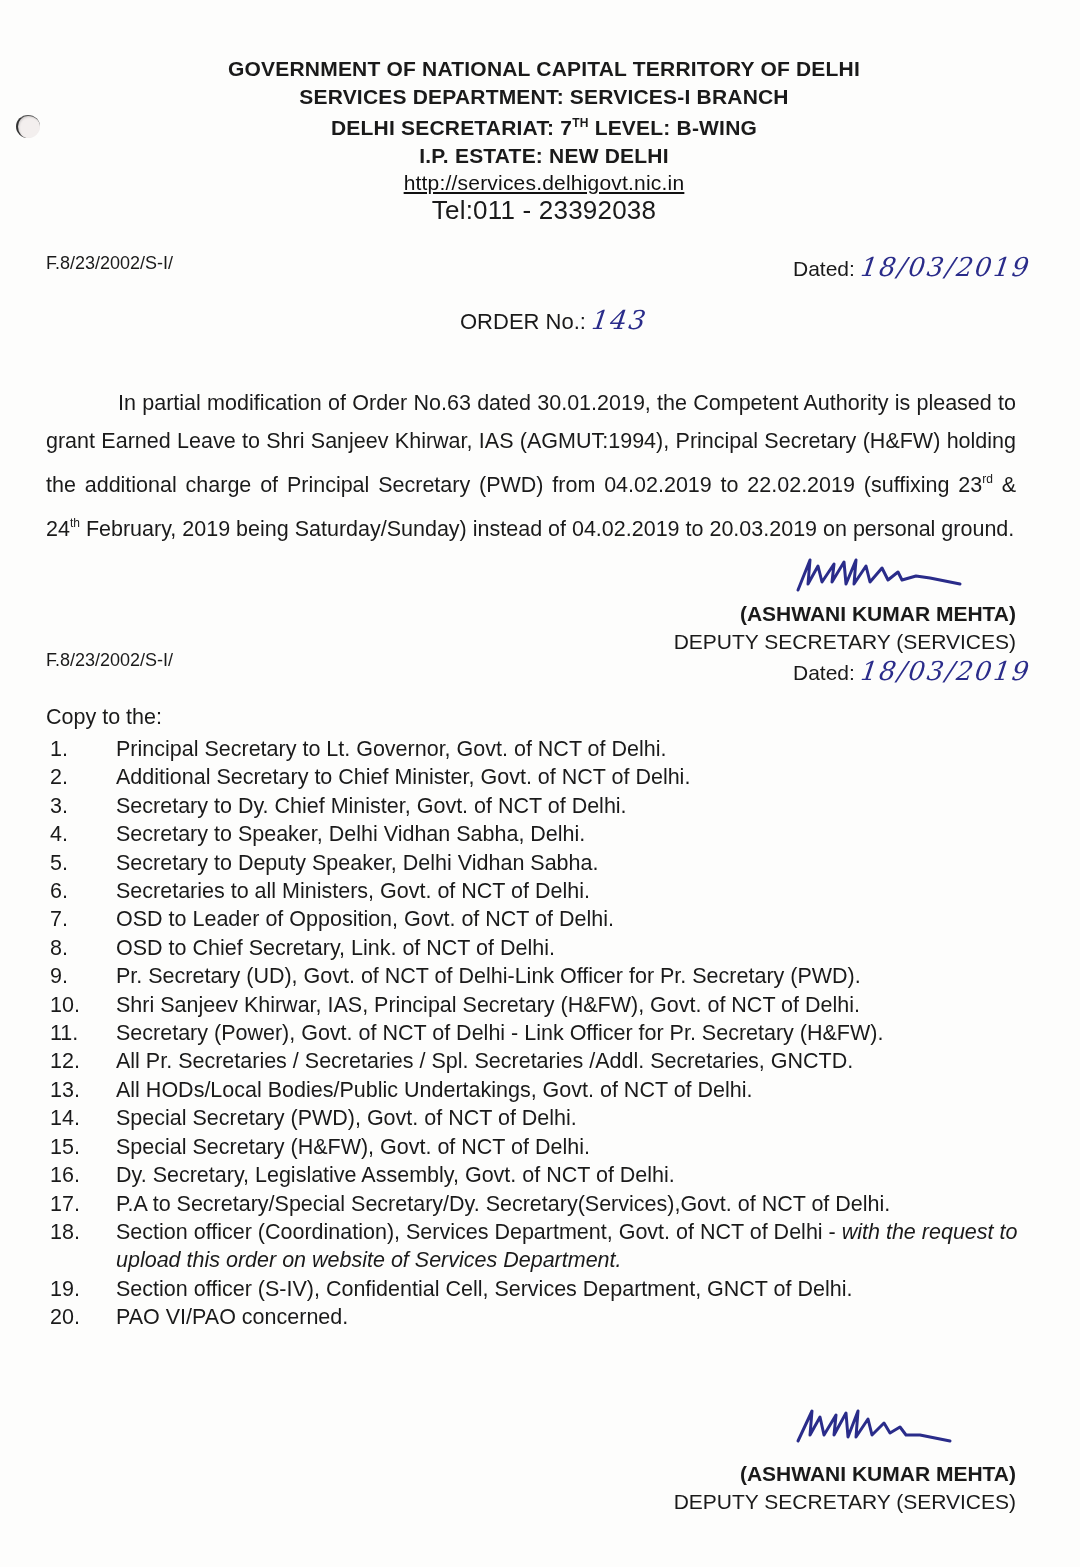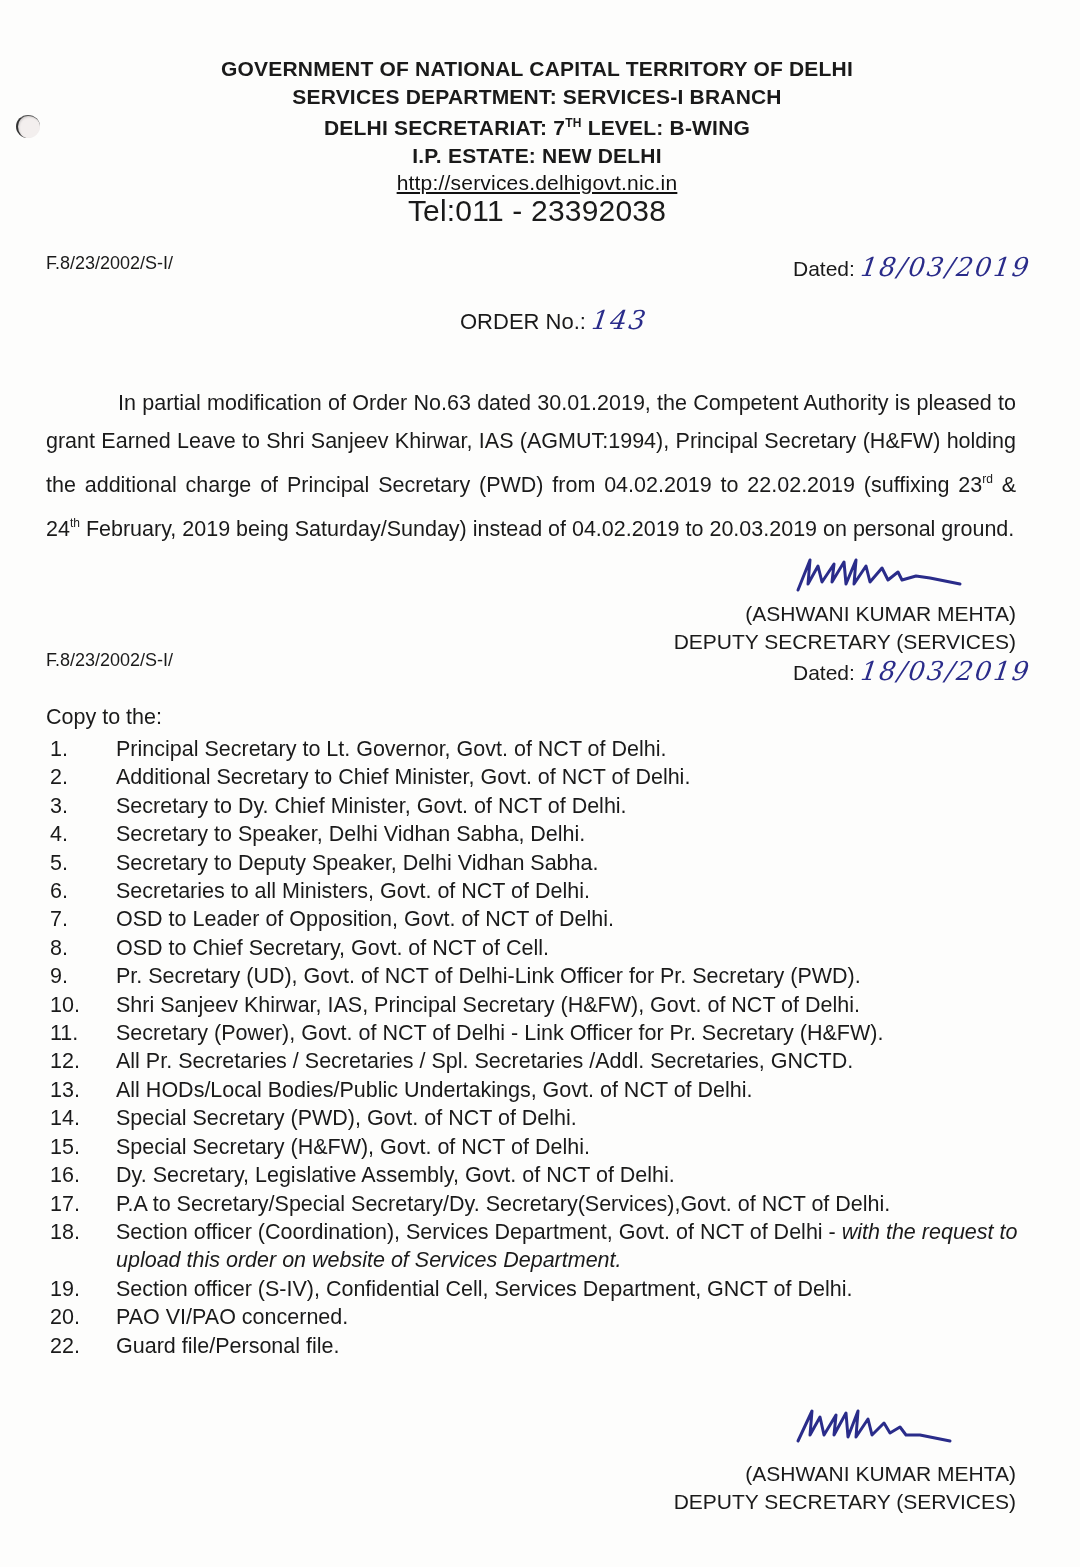--- a/index.html
+++ b/index.html
@@ -6,41 +6,41 @@
   body {
     width: 1080px; height: 1567px; background: #fdfdfc; position: relative; overflow: hidden;
     font-family: "Liberation Sans", "DejaVu Sans", sans-serif; color: #1a1a1a;
   }
   .punch-hole {
     position: absolute; left: 16px; top: 115px; width: 22px; height: 22px; border-radius: 50%;
     background: #f3efee; border-left: 2px solid #333; border-top: 1px solid #555;
     box-shadow: inset 1px 1px 2px rgba(0,0,0,0.15);
   }
   .letterhead {
-    position: absolute; left: 9px; top: 55px; width: 1056px; text-align: center;
+    position: absolute; left: 16px; top: 55px; width: 1056px; text-align: center;
     font-size: 21px; font-weight: bold; line-height: 27.5px; letter-spacing: 0.2px;
   }
   .letterhead .line { display: block; }
   .letterhead .url { text-decoration: underline; font-weight: normal; color: #111; }
-  .letterhead .tel { font-weight: normal; font-size: 30px; }
+  .letterhead .tel { font-weight: normal; font-size: 26px; }
   .letterhead sup { font-size: 12px; vertical-align: 8px; }
   .ref { position: absolute; font-size: 18px; color: #1a1a1a; }
   .dated { position: absolute; font-size: 21px; }
   .hand {
     font-family: "DejaVu Serif", serif; font-style: italic; color: #2a2c8a;
     font-size: 26px; letter-spacing: 2px; transform: skewX(-8deg); display: inline-block;
   }
   .order-no { position: absolute; left: 460px; top: 305px; font-size: 22px; }
   .body-para {
     position: absolute; left: 46px; top: 362px; width: 970px; font-size: 21.5px; line-height: 38px;
     text-align: justify; text-indent: 72px;
   }
   .body-para sup { font-size: 12px; vertical-align: 9px; }
   .sign-block { position: absolute; right: 64px; text-align: right; font-size: 21px; line-height: 28px; }
-  .sign-block .name { font-weight: normal; }
+  .sign-block .name { font-weight: bold; }
   .sign-block .desig { font-weight: normal; }
   .signature { position: absolute; }
   .copy-heading { position: absolute; left: 46px; top: 705px; font-size: 21.5px; text-align: center; }
   .copy-list { position: absolute; left: 50px; top: 735px; width: 990px; margin: 0; padding: 0; list-style: none; }
   .copy-list li { display: flex; font-size: 21.5px; line-height: 28.4px; }
   .copy-list .num { width: 54px; flex: none; }
   .copy-list .txt { flex: 1; margin-left: 12px; }
   .copy-list .note { font-style: italic; }
 </style>
 </head>
@@ -111,21 +111,21 @@
     <li>
       <span class="num">6.</span>
       <span class="txt"><span>Secretaries to all Ministers, Govt. of NCT of Delhi.</span></span>
     </li>
     <li>
       <span class="num">7.</span>
       <span class="txt"><span>OSD to Leader of Opposition, Govt. of NCT of Delhi.</span></span>
     </li>
     <li>
       <span class="num">8.</span>
-      <span class="txt"><span>OSD to Chief Secretary, Govt. of NCT of Cell.</span></span>
+      <span class="txt"><span>OSD to Chief Secretary, Link. of NCT of Delhi.</span></span>
     </li>
     <li>
       <span class="num">9.</span>
       <span class="txt"><span>Pr. Secretary (UD), Govt. of NCT of Delhi-Link Officer for Pr. Secretary (PWD).</span></span>
     </li>
     <li>
       <span class="num">10.</span>
       <span class="txt"><span>Shri Sanjeev Khirwar, IAS, Principal Secretary (H&amp;FW), Govt. of NCT of Delhi.</span></span>
     </li>
     <li>
@@ -161,24 +161,20 @@
       <span class="txt"><span>Section officer (Coordination), Services Department, Govt. of NCT of Delhi - </span><span class="note">with the request to upload this order on website of Services Department.</span></span>
     </li>
     <li>
       <span class="num">19.</span>
       <span class="txt"><span>Section officer (S-IV), Confidential Cell, Services Department, GNCT of Delhi.</span></span>
     </li>
     <li>
       <span class="num">20.</span>
       <span class="txt"><span>PAO VI/PAO concerned.</span></span>
     </li>
-    <li>
-      <span class="num">22.</span>
-      <span class="txt"><span>Guard file/Personal file.</span></span>
-    </li>
   </ul>
 
 <svg class="signature" style="left:790px; top:1405px;" width="170" height="50" viewBox="0 0 170 50">
   <path d="M8 36 L22 6 L20 30 L30 12 L34 30 L46 10 L44 30 L56 8 L58 32 L68 6 L66 32 L78 14 L82 30 L94 18 L100 28 L110 22 L116 30 L130 30 L160 36" fill="none" stroke="#2a2c8a" stroke-width="3" stroke-linecap="round" stroke-linejoin="round"></path>
 </svg>
 
 <div class="sign-block" style="top:1460px;">
   <div class="name">(ASHWANI KUMAR MEHTA)</div>
   <div class="desig">DEPUTY SECRETARY (SERVICES)</div>
 </div>

